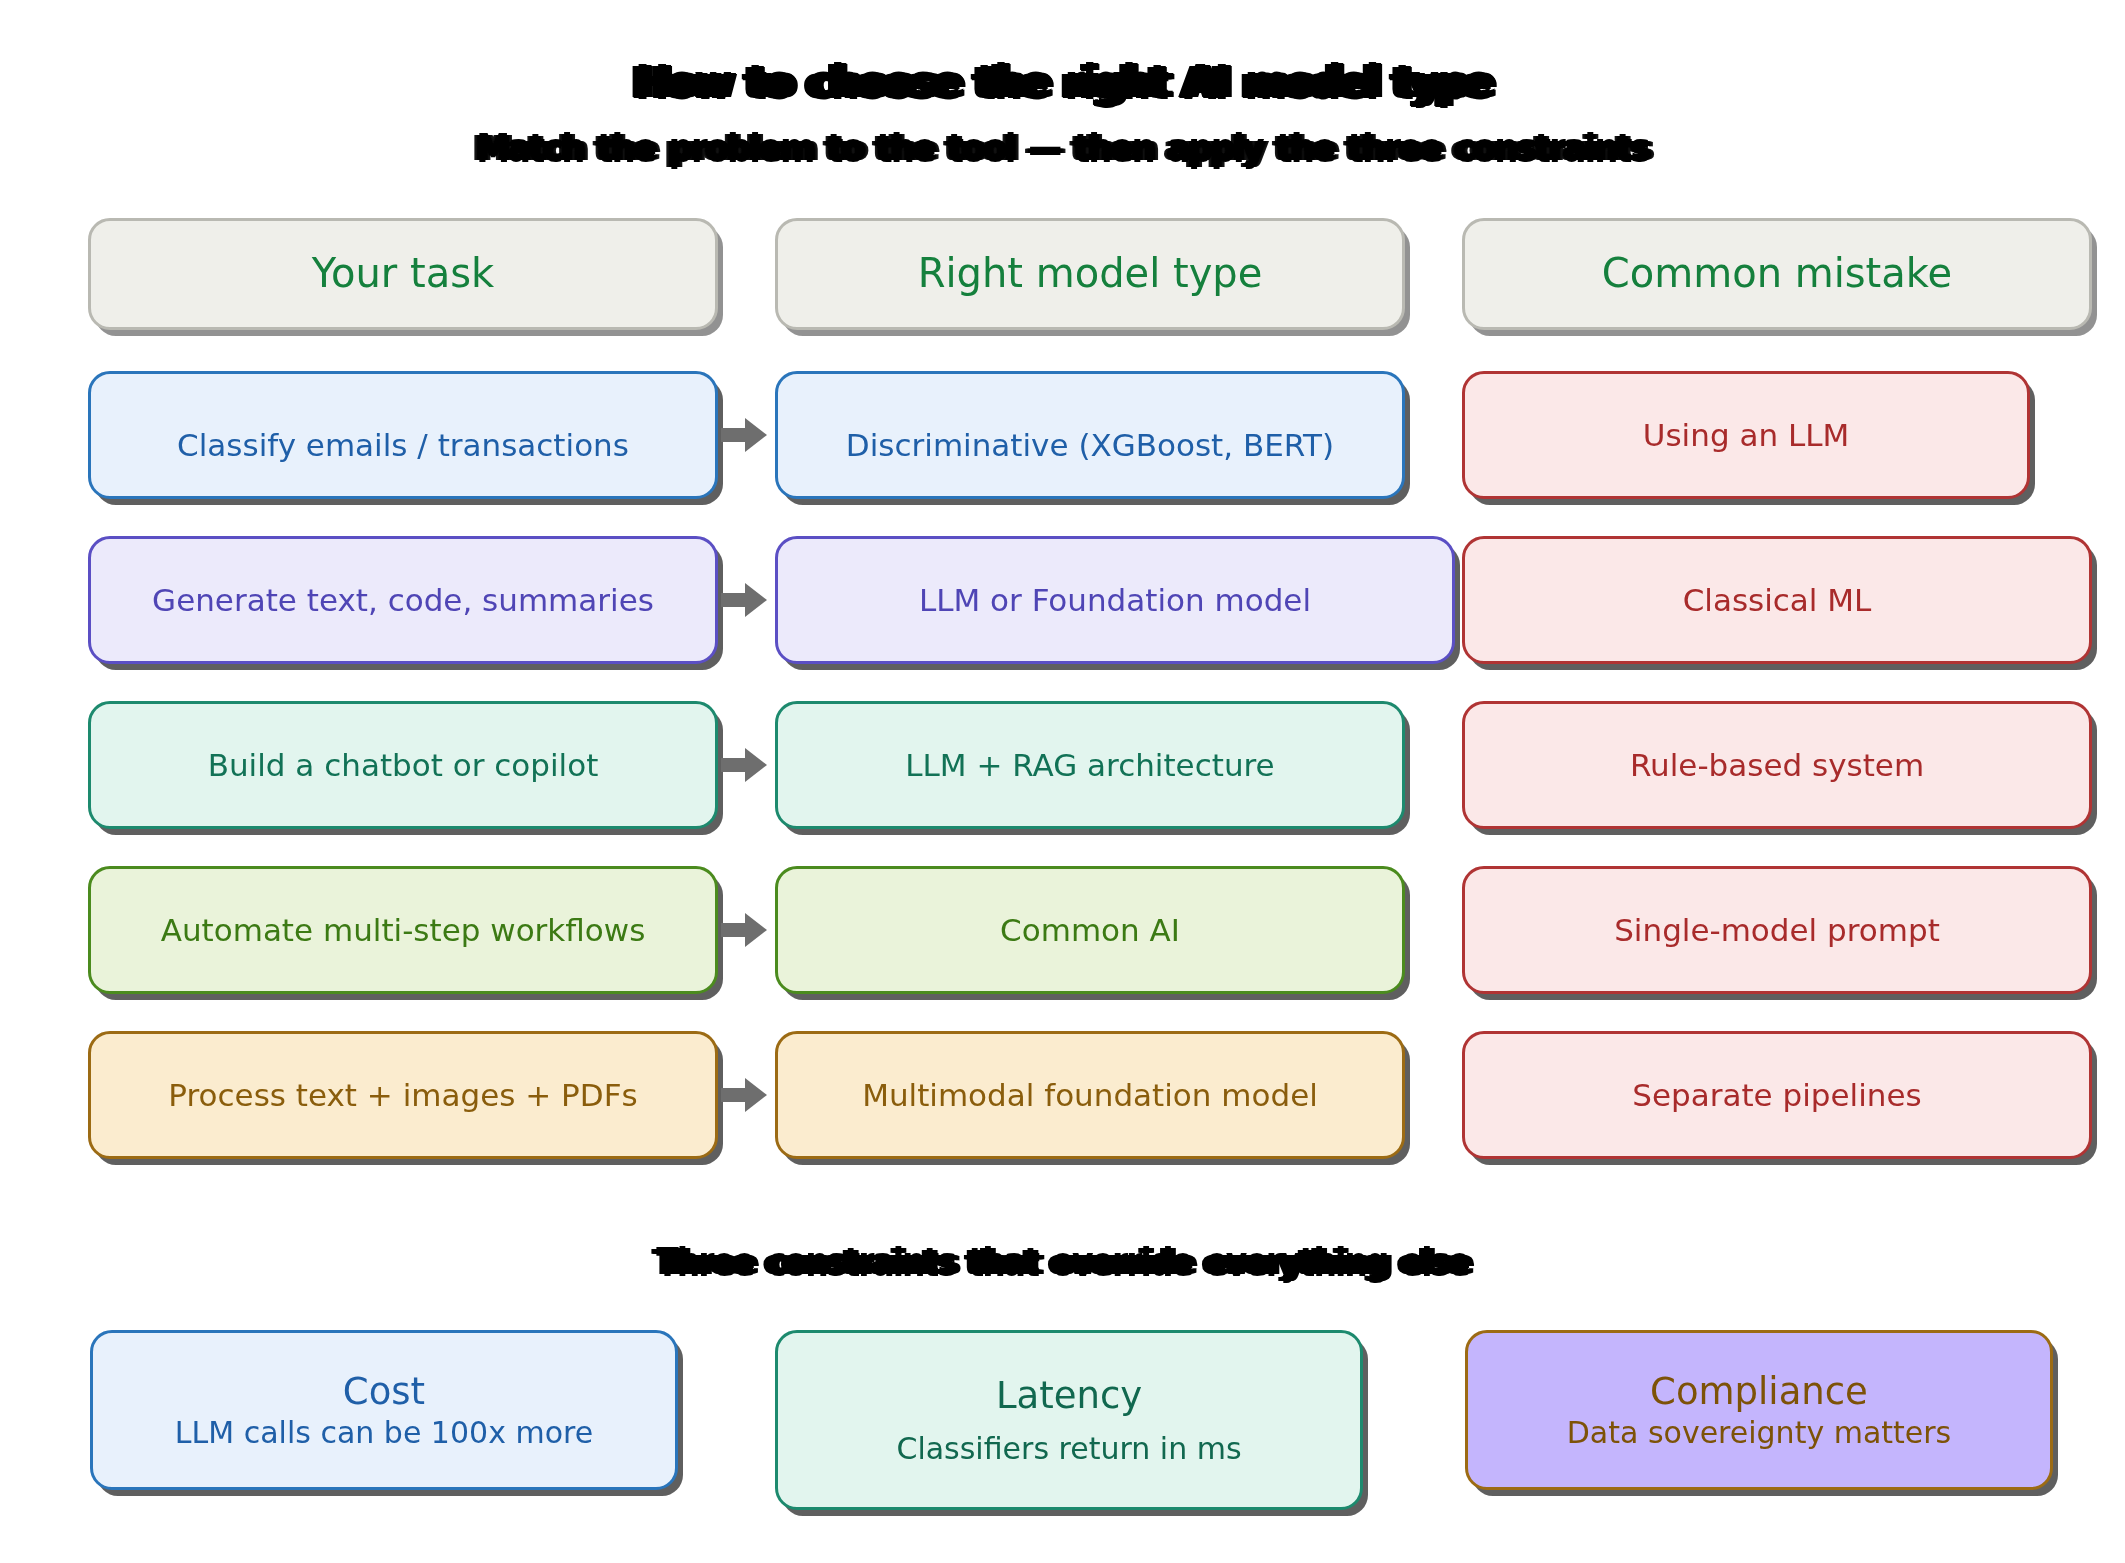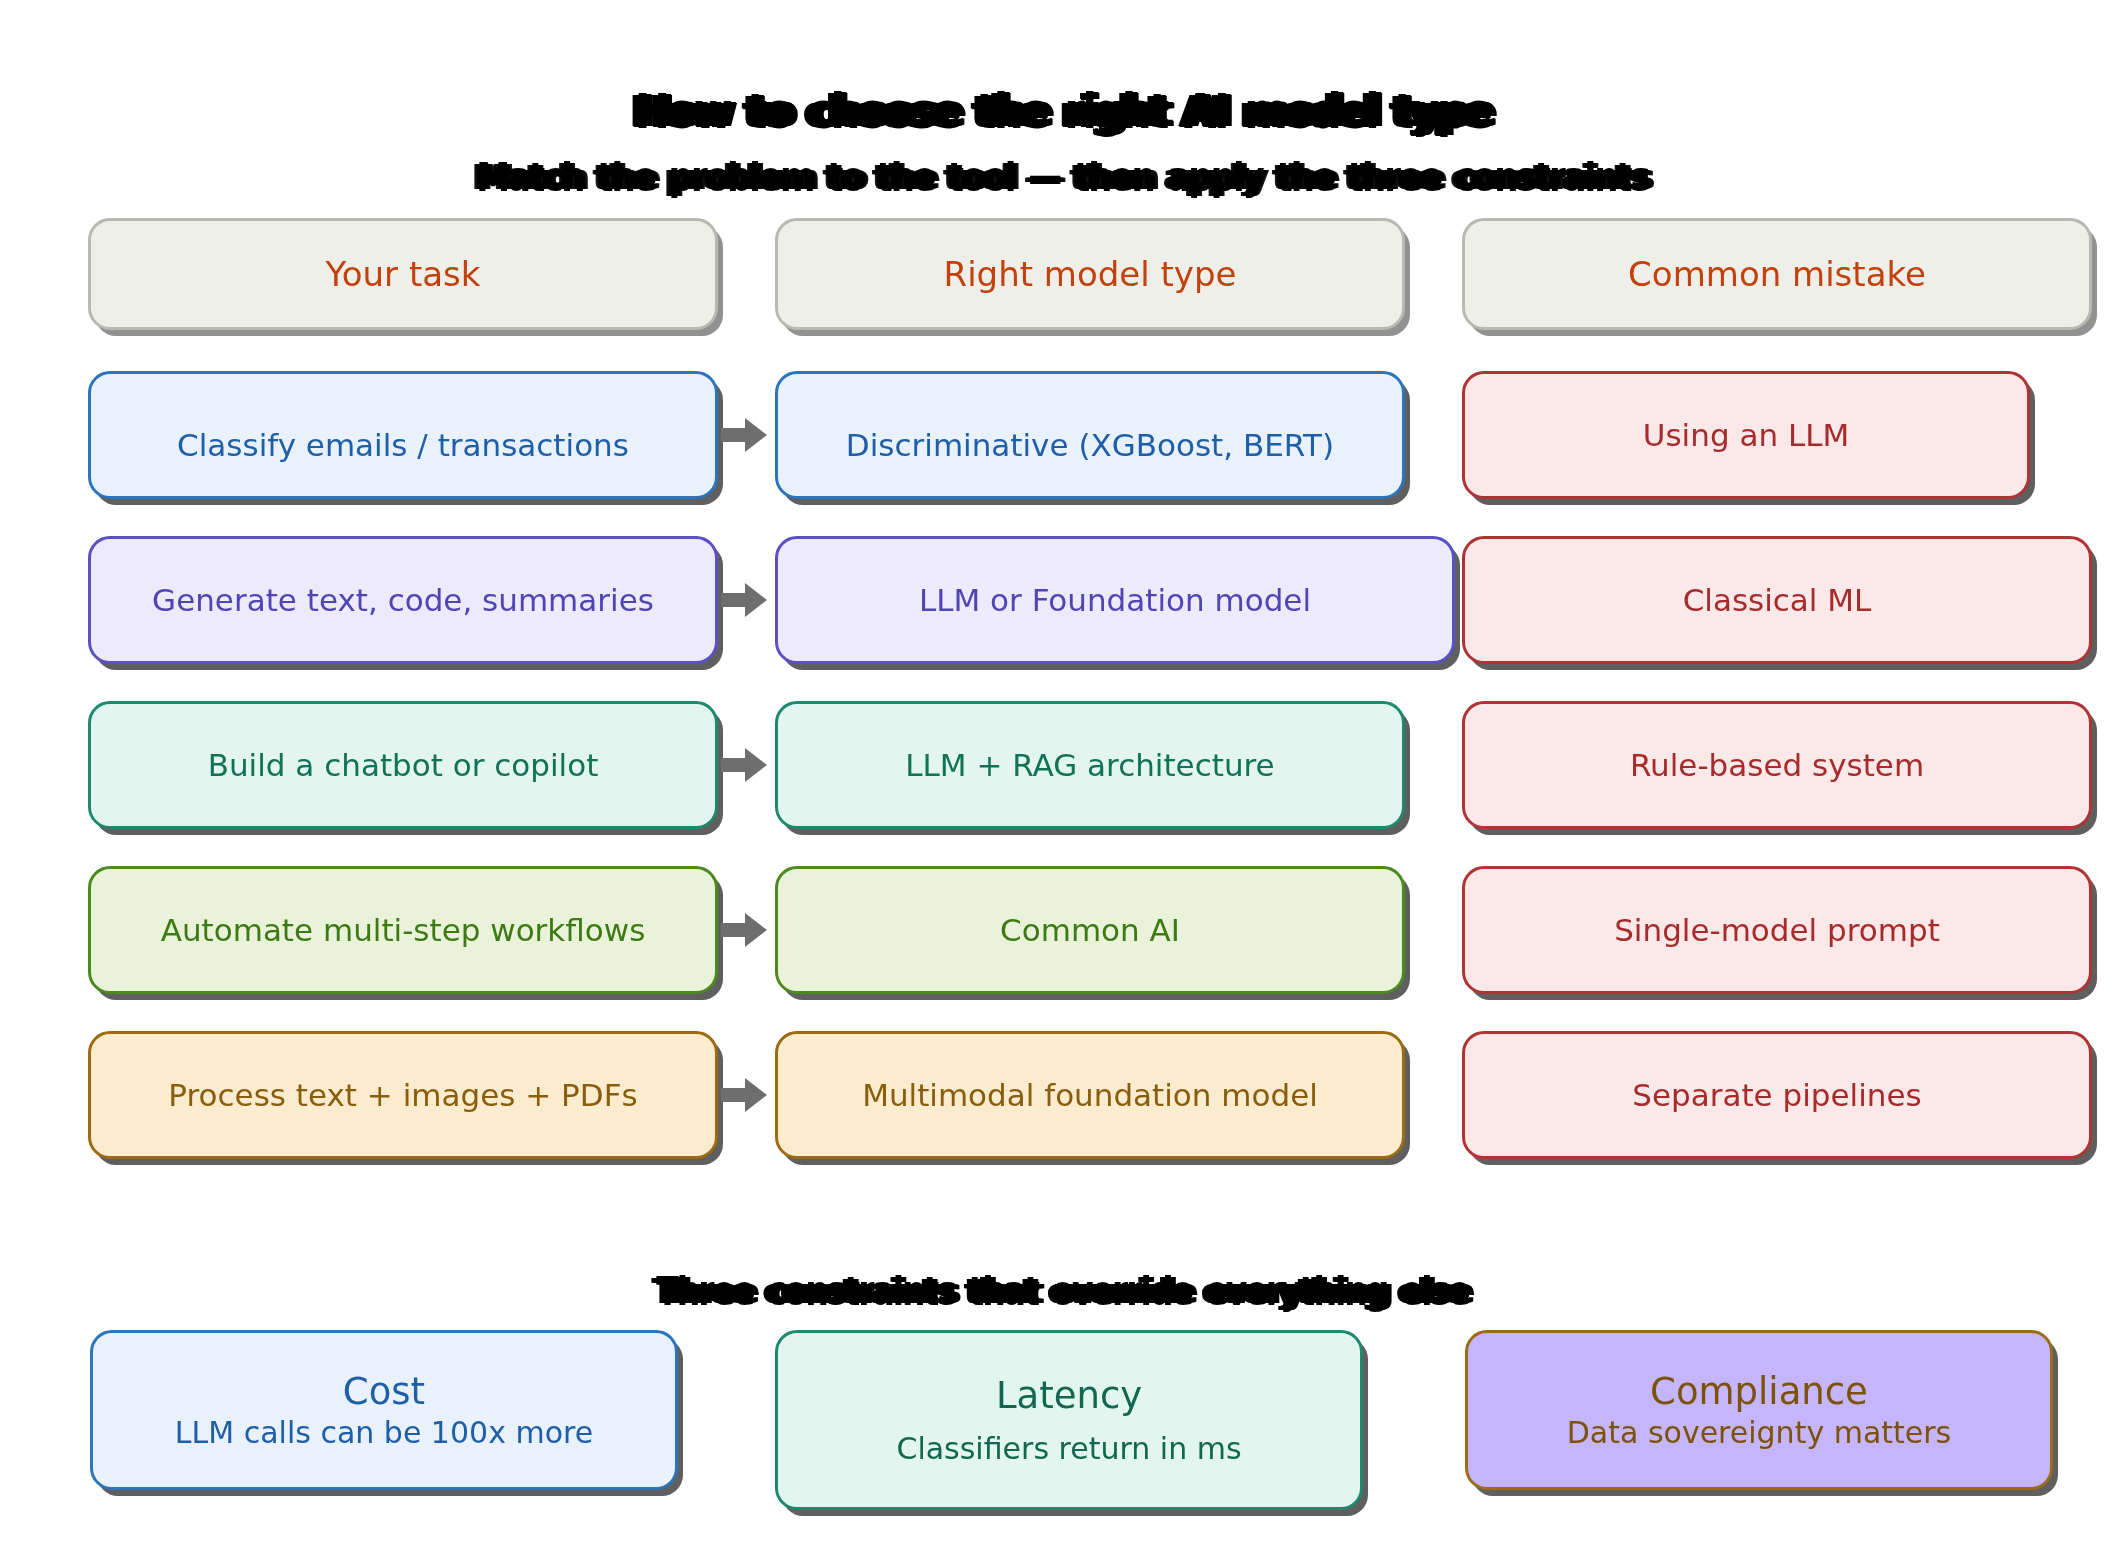--- a/index.html
+++ b/index.html
@@ -47,21 +47,20 @@
     word-spacing: 0.12em;
     
     text-shadow:
       -2px 0 0 #262626,  2px 0 0 #262626,
       0 -2px 0 #262626,  0 2px 0 #262626,
       -3px 0 0 #2b2b2b,  3px 0 0 #2b2b2b,
       -4px 0 0 #303030,  4px 0 0 #303030,
       -1px -2px 0 #242424, 1px 2px 0 #242424,
       -5px 1px 0 #333,   5px -1px 0 #333;
     filter: contrast(185%) saturate(0);
-    margin-top: 29px;
   }
   #main-title .obscured {
     font-size: 42px;
     color: #1a1a1a;
     text-shadow:
       -2px 0 0 #1a1a1a,  2px 0 0 #1a1a1a,
       0 -2px 0 #1a1a1a,  0 2px 0 #1a1a1a,
       -3px 0 0 #1f1f1f,  3px 0 0 #1f1f1f,
       -4px 0 0 #232323,  4px 0 0 #232323,
       -5px 1px 0 #282828, 5px -1px 0 #282828,
@@ -108,22 +107,22 @@
     padding: 0 14px;
   }
 
   
   .node.header {
     background: #efefea;
     border-color: #b9b9b2;
     box-shadow: 6px 7px 0 -1px rgba(110,110,110,0.75);
   }
   .node.header .label {
-    font-size: 34px;
-    color: #c2410c;
+    font-size: 40px;
+    color: #15803d;
   }
 
   
   .v-blue    { background: #e8f1fc; border-color: #2a75bb; }
   .v-blue    .label { color: #1f5fa8; margin-top: 20px; }
 
   .v-purple  { background: #eceafb; border-color: #5b4fc4; }
   .v-purple  .label { color: #4f45b5; }
 
   .v-teal    { background: #e2f5ee; border-color: #1d8a6e; }

